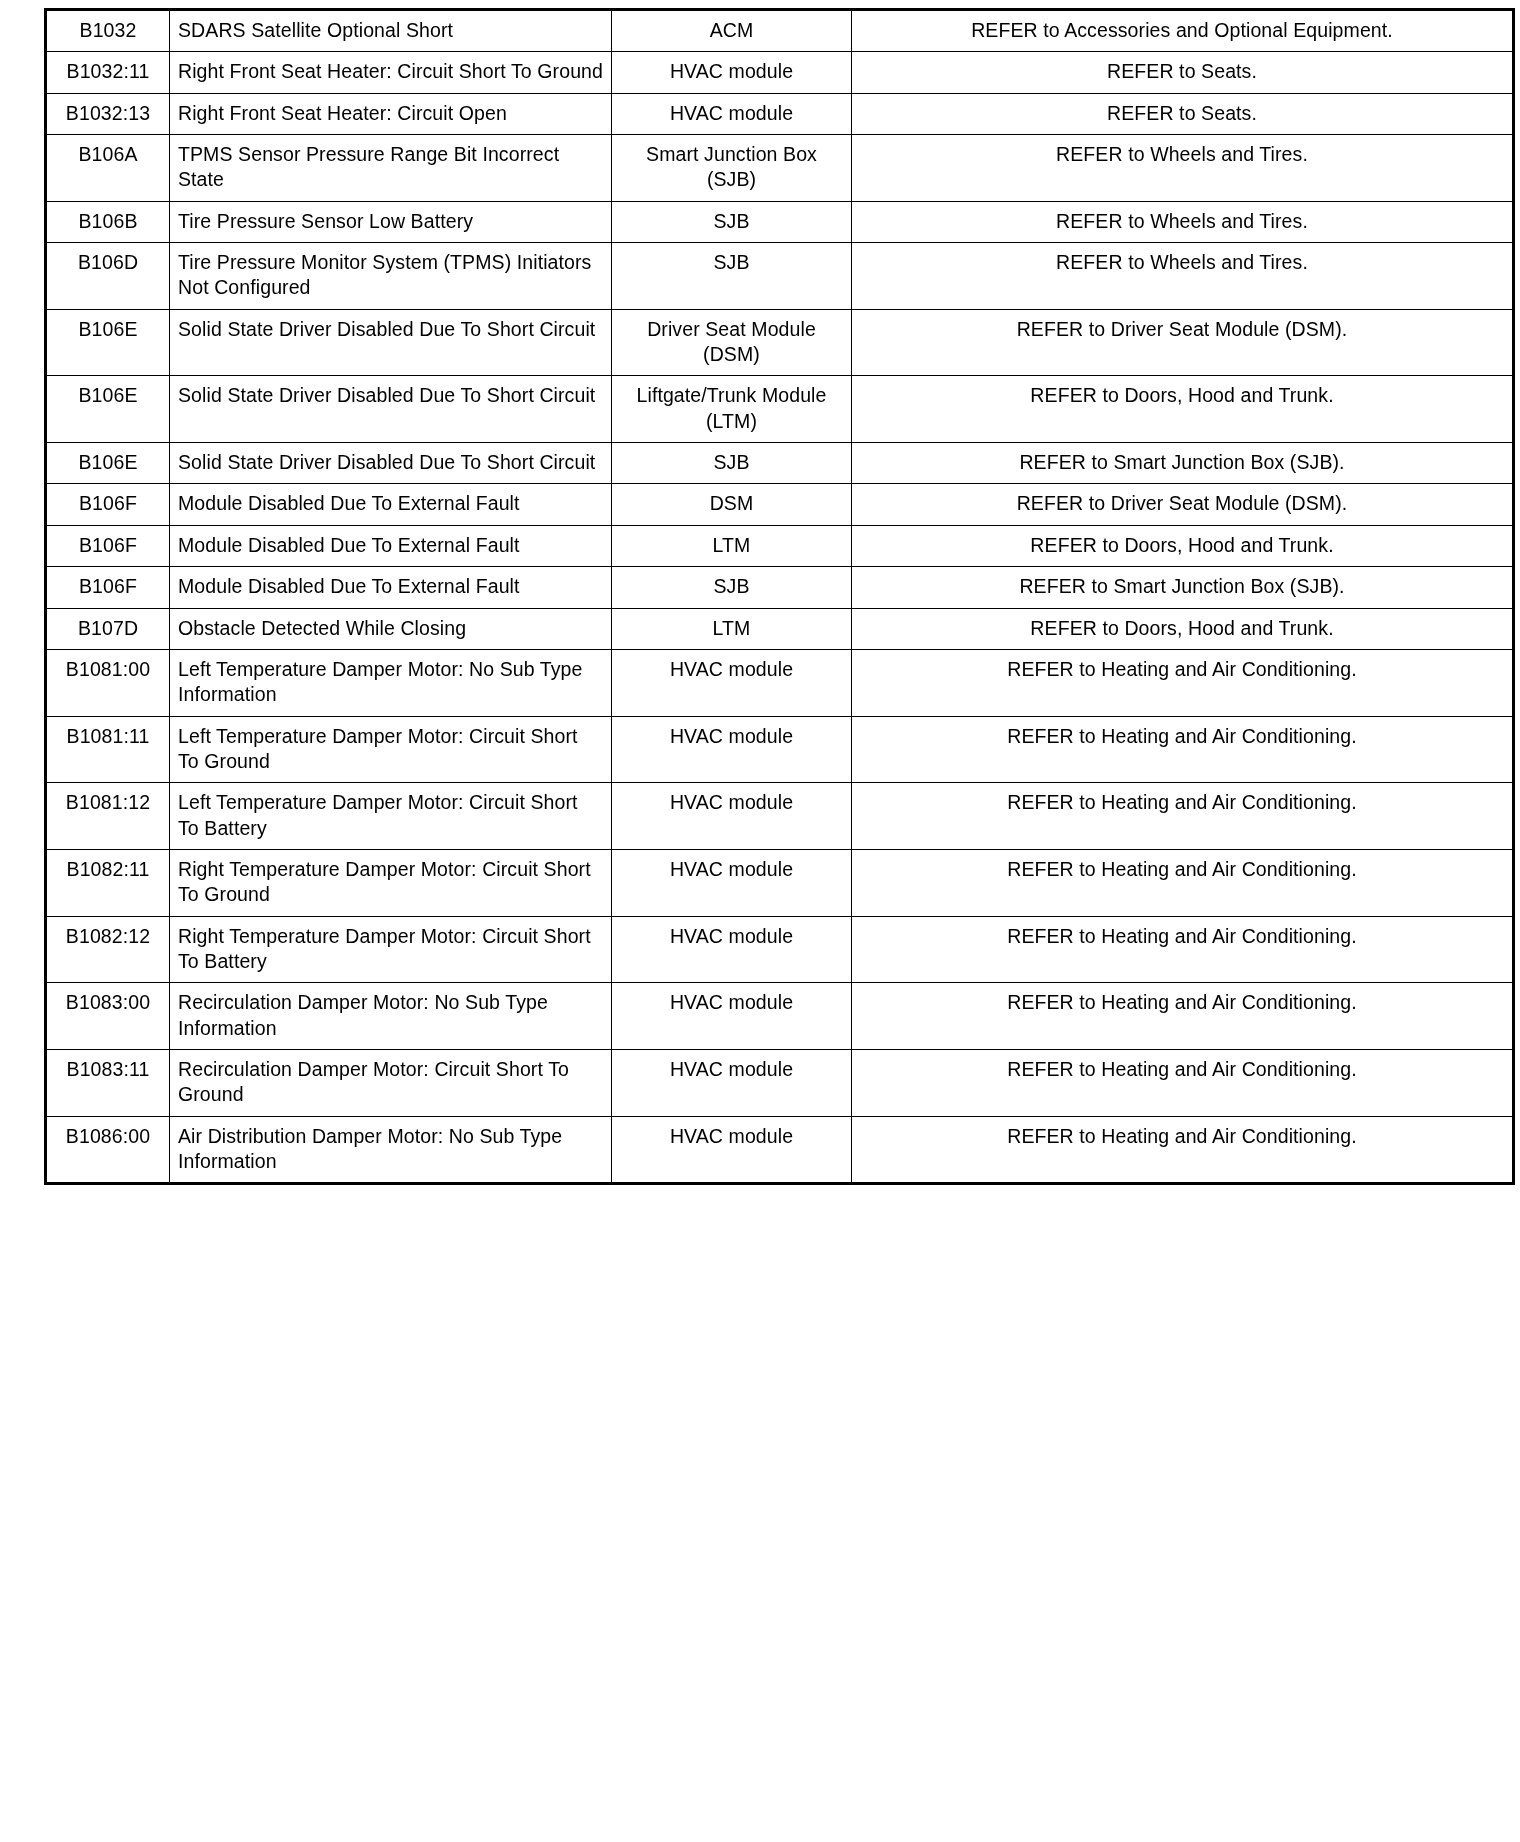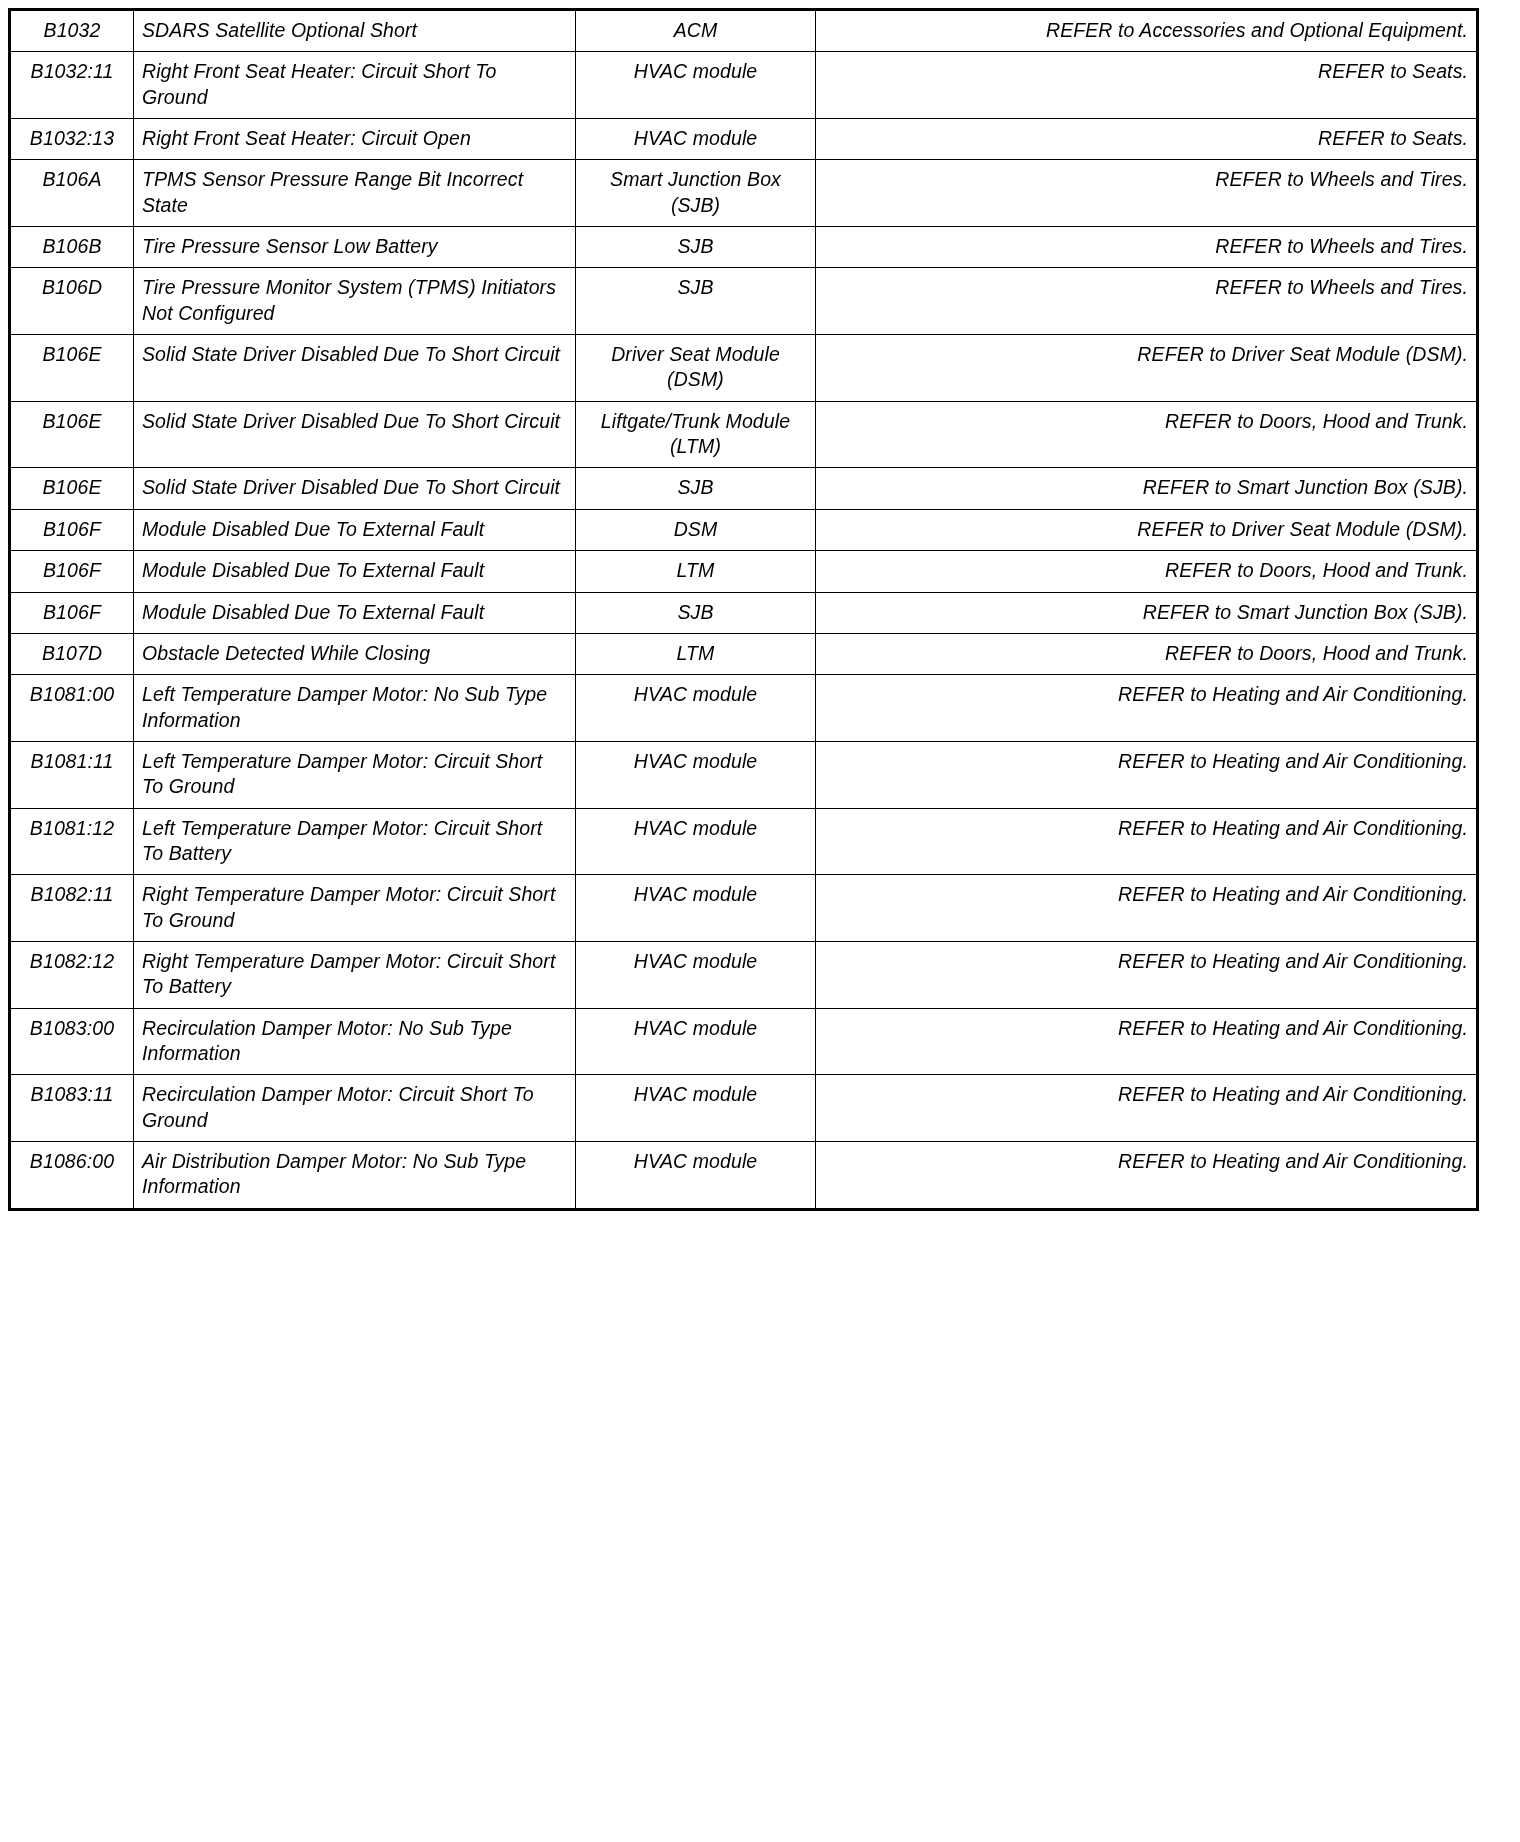--- a/index.html
+++ b/index.html
@@ -10,22 +10,21 @@
   body {
     width: 1520px;
     height: 1842px;
     font-family: "Liberation Sans", sans-serif;
     color: #000000;
   }
   .page {
     box-sizing: border-box;
     width: 1520px;
     height: 1842px;
-    padding: 8px 26px 8px 8px;
-    font-style: italic;
+    padding: 8px 26px 8px 44px;
   }
   table.dtc-table {
     border-collapse: collapse;
     width: 1468px;
     table-layout: fixed;
     border: 3px solid #000;
   }
   table.dtc-table td {
     border: 1.6px solid #000;
     vertical-align: top;
@@ -43,21 +42,21 @@
     text-align: center;
     white-space: nowrap;
   }
   td.desc {
     text-align: left;
   }
   td.module {
     text-align: center;
   }
   td.action {
-    text-align: right;
+    text-align: center;
   }
 </style>
 </head>
 <body>
 
 <div class="page">
   <table class="dtc-table">
     <colgroup>
       <col class="c-code">
       <col class="c-desc">

